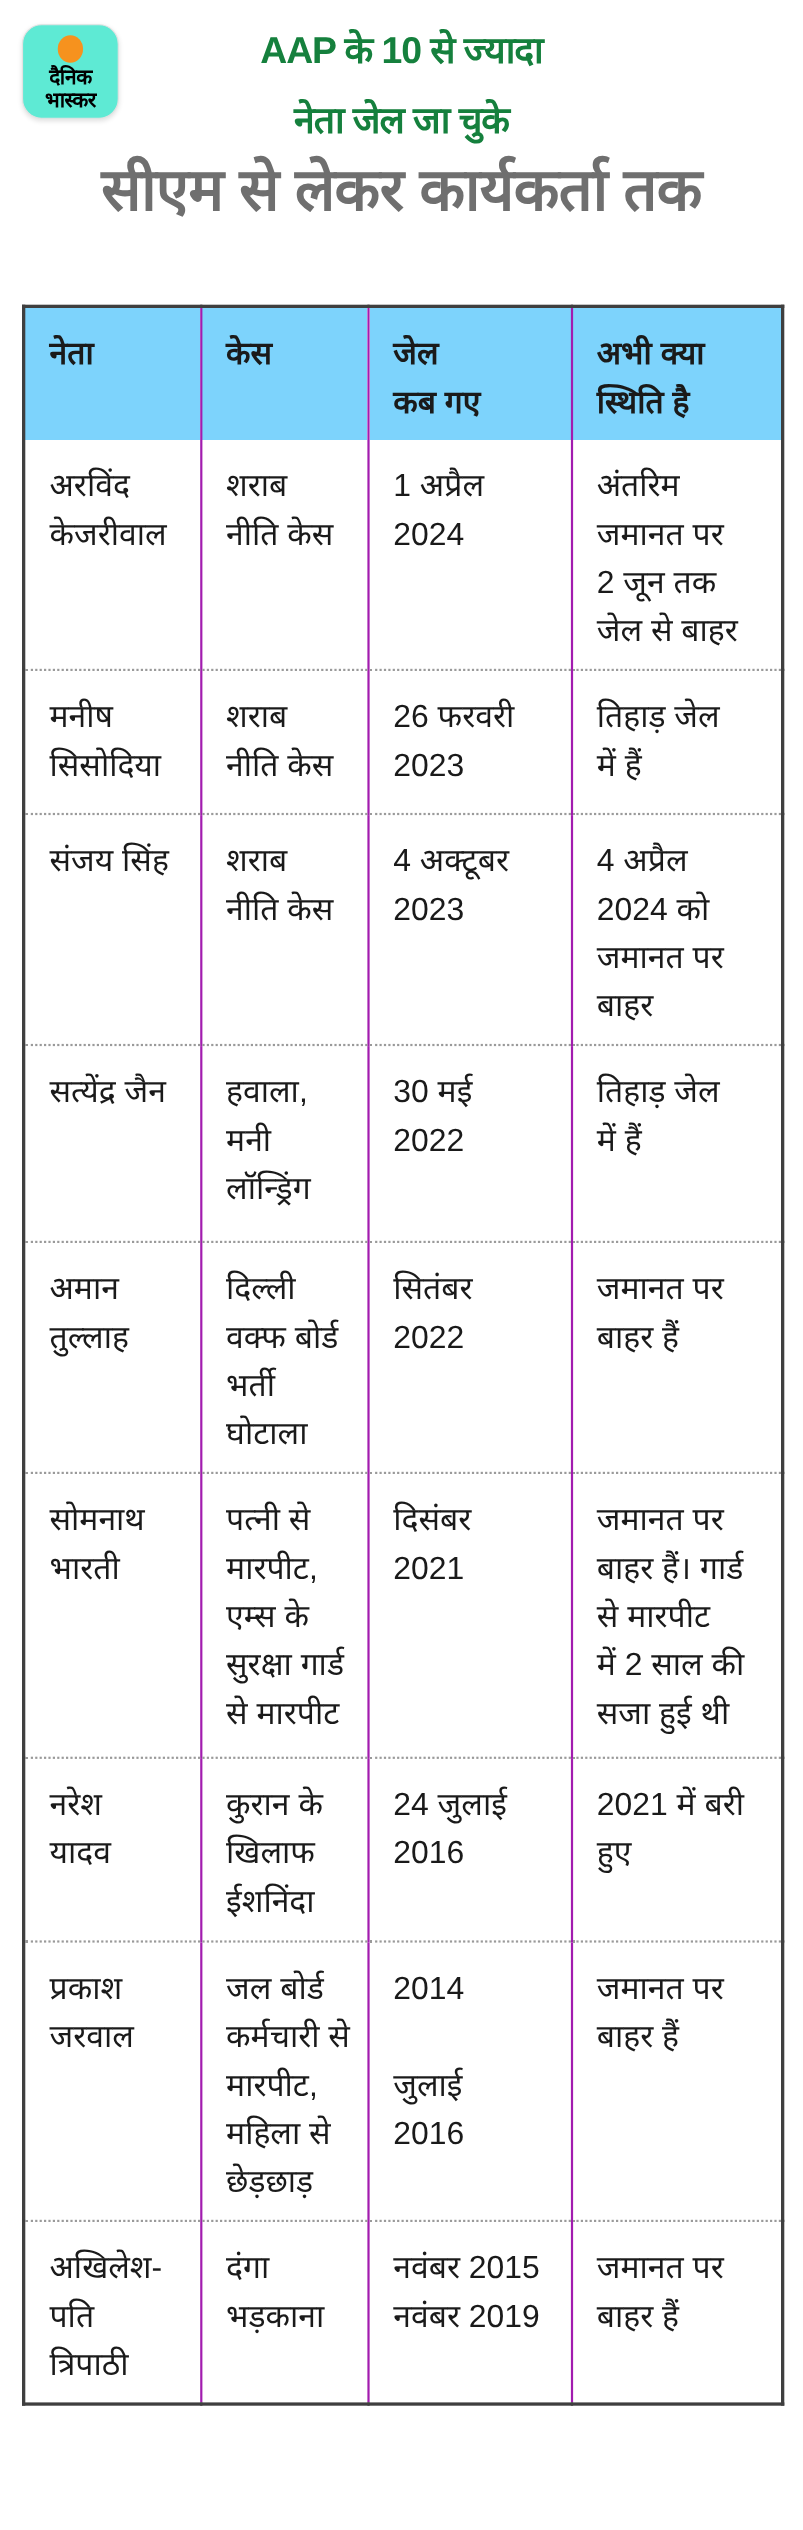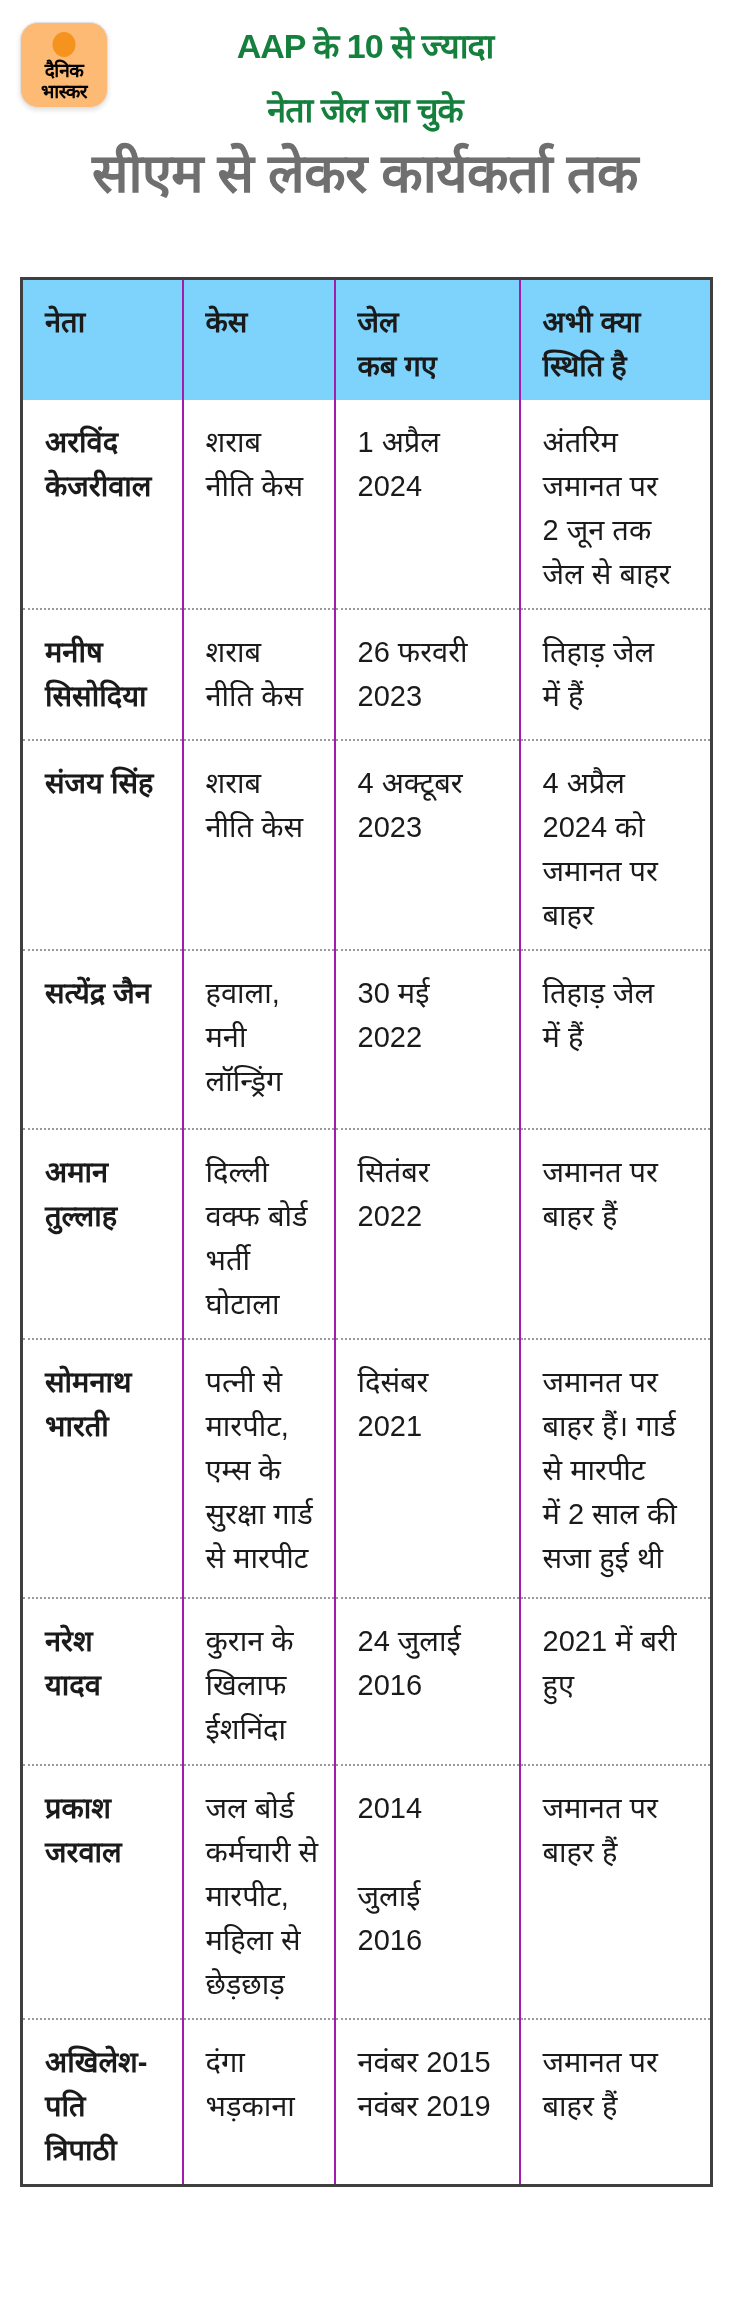--- a/index.html
+++ b/index.html
@@ -7,21 +7,21 @@
   body {
     width:730px; height:2300px;
     font-family:"Liberation Sans", sans-serif;
     color:#111;
   }
   .page { position:relative; width:730px; height:2300px; overflow:hidden; background:#fff; }
 
   
   .logo {
     position:absolute; left:20px; top:22px; width:88px; height:86px;
-    background:#fdba74; border:1px solid #e2e2e2; border-radius:18px;
+    background:#5eead4; border:1px solid #e2e2e2; border-radius:18px;
     box-shadow:0 2px 5px rgba(0,0,0,.13);
   }
   .logo-dot {
     position:absolute; top:9px; left:50%; transform:translateX(-50%);
     width:23px; height:25px; border-radius:50%; background:#F6921E;
   }
   .logo-text {
     position:absolute; top:37px; width:100%; text-align:center;
     font-weight:bold; font-size:19px; line-height:21px; color:#000;
     letter-spacing:-0.5px;
@@ -46,21 +46,21 @@
     vertical-align:top; text-align:left;
     padding:20px 8px 12px 22px;
     font-size:29px; line-height:44px; color:#1a1a1a;
     white-space:pre-line; overflow:hidden;
   }
   table.jail td + td { border-left:2px solid #a21caf; }
   thead td {
     background:#7dd3fc; font-weight:700; font-size:30px; color:#0e0e0e;
   }
   tbody tr + tr td { border-top:2px dotted #9a9a9a; }
-  td.name { font-weight:700; font-size:31px; color:#000; }
+  td.name { font-weight:400; font-size:31px; color:#000; }
 </style>
 </head>
 <body>
 
 <div class="page">
 
   <div class="titles">
     <div class="title-line">AAP के 10 से ज्यादा</div>
     <div class="title-line">नेता जेल जा चुके</div>
     <div class="subtitle">सीएम से लेकर कार्यकर्ता तक</div>

